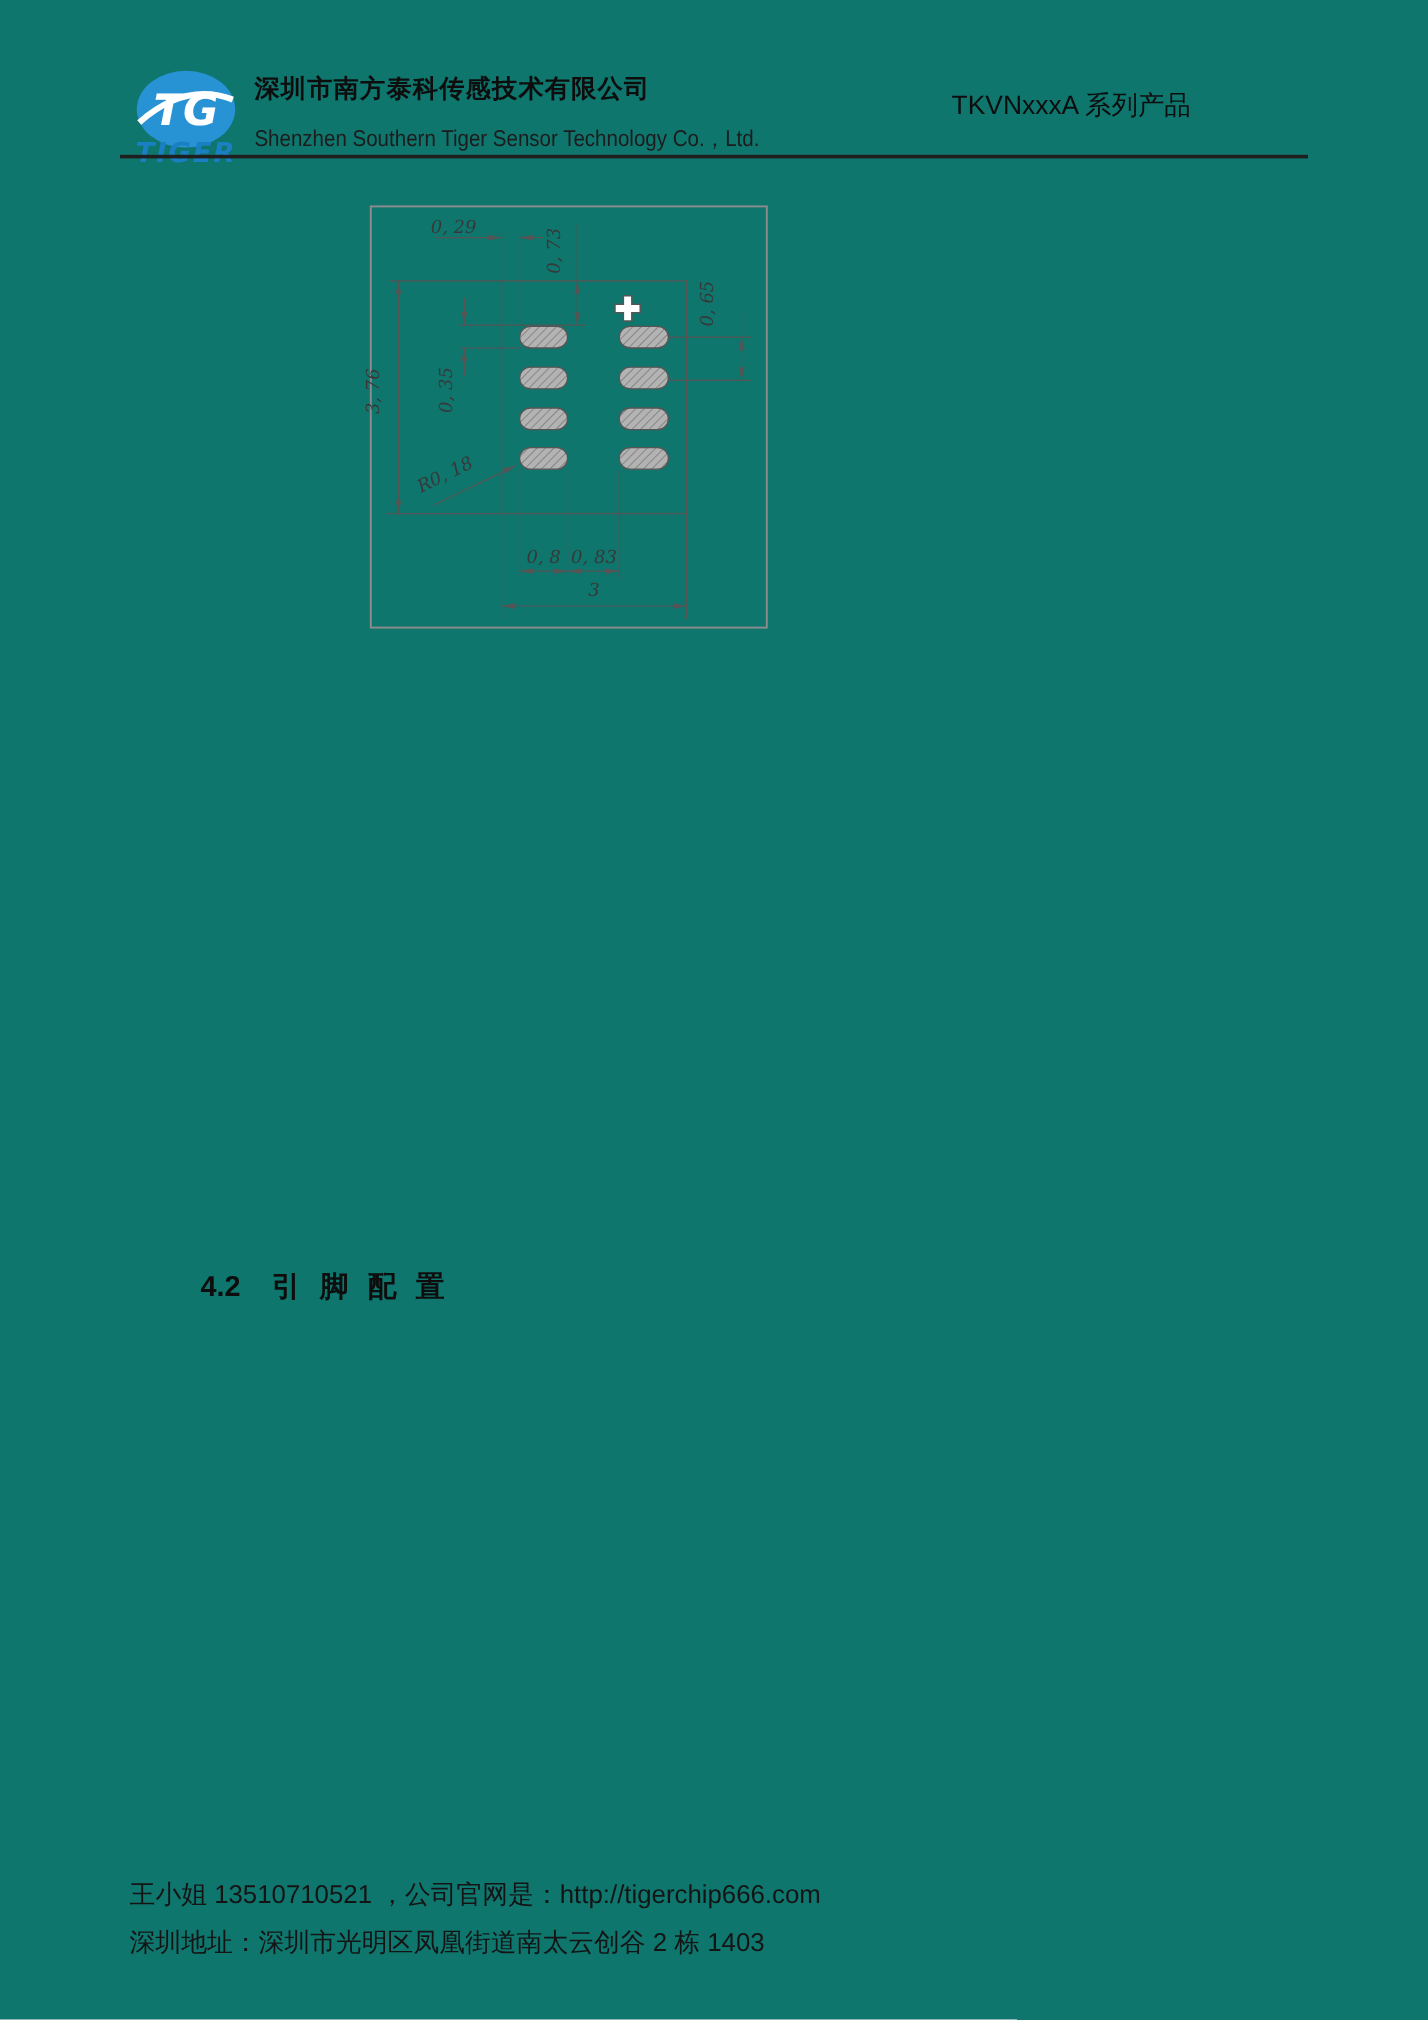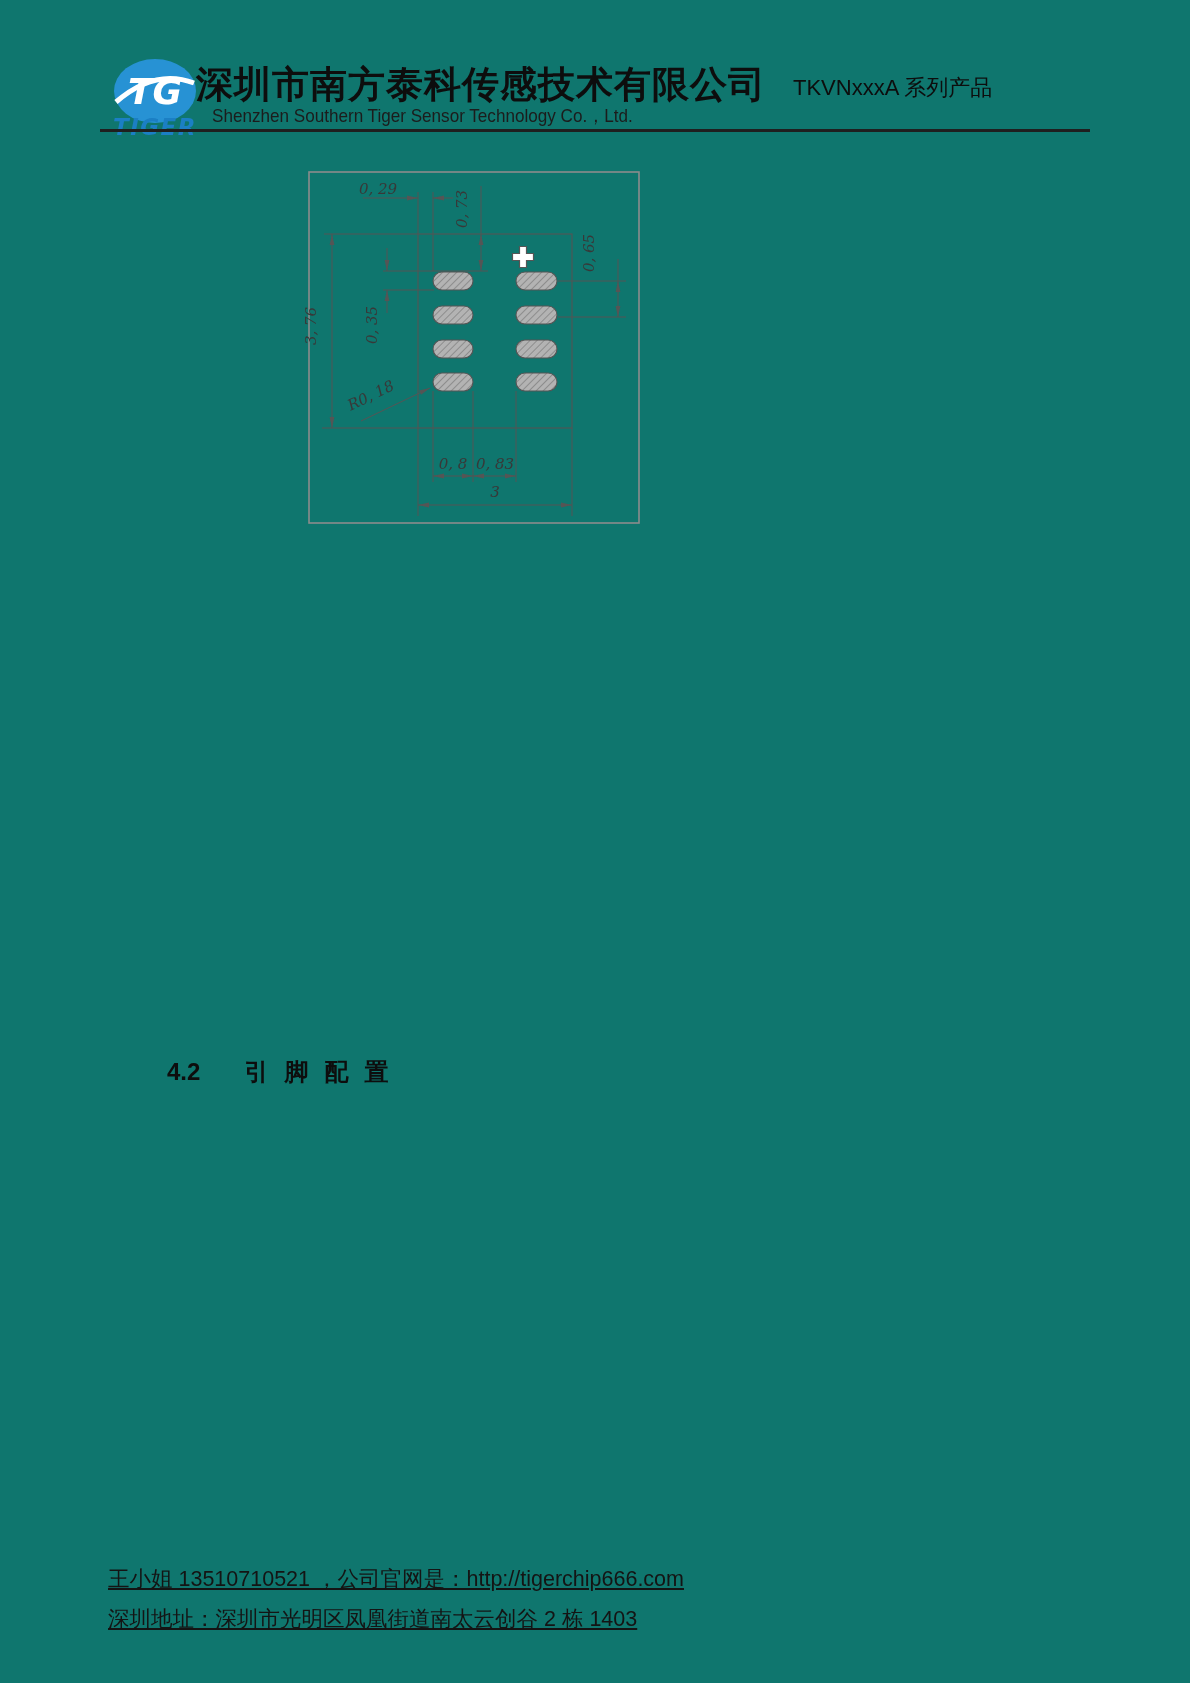--- a/index.html
+++ b/index.html
@@ -3,21 +3,21 @@
 <meta charset="utf-8">
 <style>
   html,body{margin:0;padding:0;background:#e8e8e8;}
   .page{
     position:relative;width:1190px;height:1683px;background:#0f766e;
     margin:0 auto;font-family:"Liberation Sans",sans-serif;color:#111;overflow:hidden;
   }
   
   .logo-wrap{position:absolute;left:98px;top:54px;width:112px;height:88px;}
   .company-cn{
-    position:absolute;left:196px;top:60px;font-size:37px;font-weight:bold;
+    position:absolute;left:212px;top:60px;font-size:21px;font-weight:bold;
     letter-spacing:1px;color:#0d0d0d;white-space:nowrap;
   }
   .company-en{
     position:absolute;left:212px;top:103px;font-size:19px;color:#1c1c1c;
     white-space:nowrap;transform:scaleX(0.90);transform-origin:left center;
   }
   .product-series{
     position:absolute;left:793px;top:73px;font-size:22px;color:#0d0d0d;white-space:nowrap;
   }
   .header-rule{
@@ -25,28 +25,28 @@
   }
   
   .drawing{position:absolute;left:280px;top:155px;width:396px;height:392px;font-style:italic;}
   .drawing svg{display:block;width:100%;height:100%;}
   .dim-text{
     font-family:"DejaVu Serif",serif;font-size:15px;fill:#383838;
   }
   
   .section-heading{
     position:absolute;left:167px;top:1056px;display:flex;align-items:baseline;
-    font-size:24px;font-weight:bold;color:#0d0d0d;gap:18px;
+    font-size:24px;font-weight:bold;color:#0d0d0d;
   }
   .section-number{margin-right:26px;}
   .section-title{letter-spacing:5px;white-space:pre;font-family:Liberation Serif, serif;}
   
   .footer{
     position:absolute;left:108px;top:1560px;font-size:21.5px;color:#141414;
-    line-height:39.5px;white-space:nowrap;text-decoration:underline;
+    line-height:39.5px;white-space:nowrap;
   }
 </style>
 </head>
 <body>
 
 <div class="page">
 
   <div class="logo-wrap">
     <svg viewBox="0 0 112 88">
       <ellipse cx="57" cy="37" rx="41" ry="32" fill="#2792d4"></ellipse>

